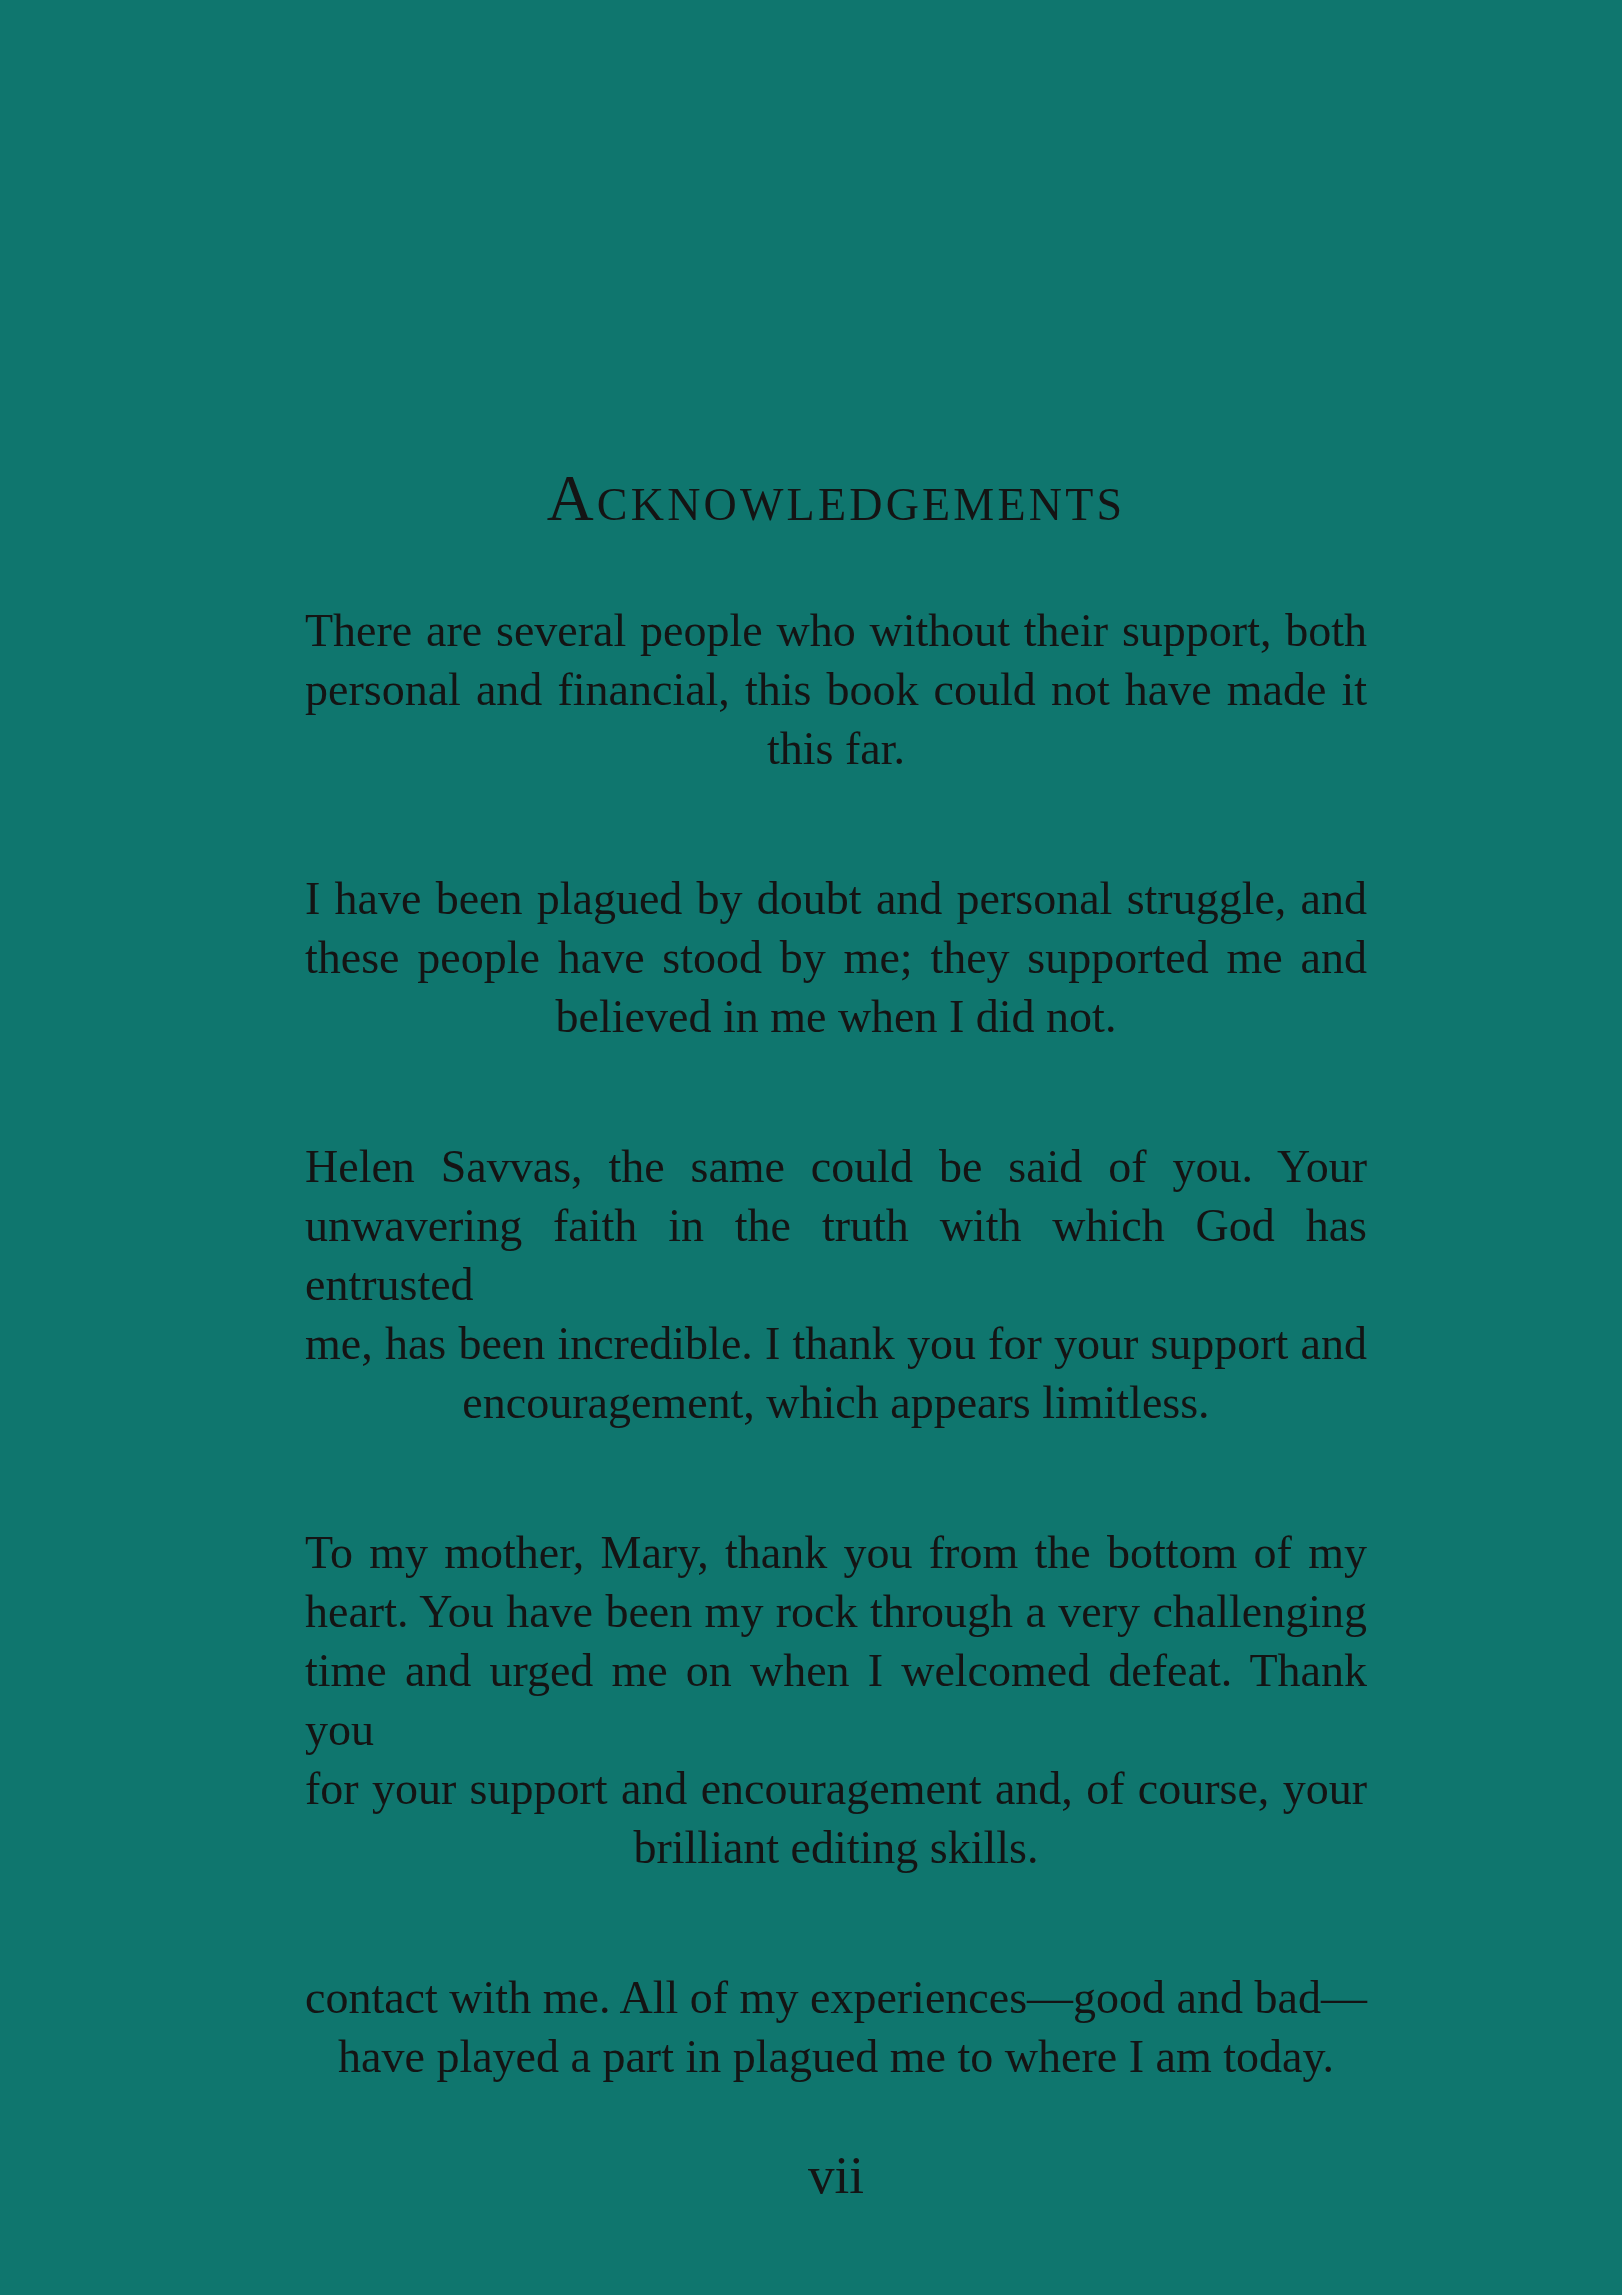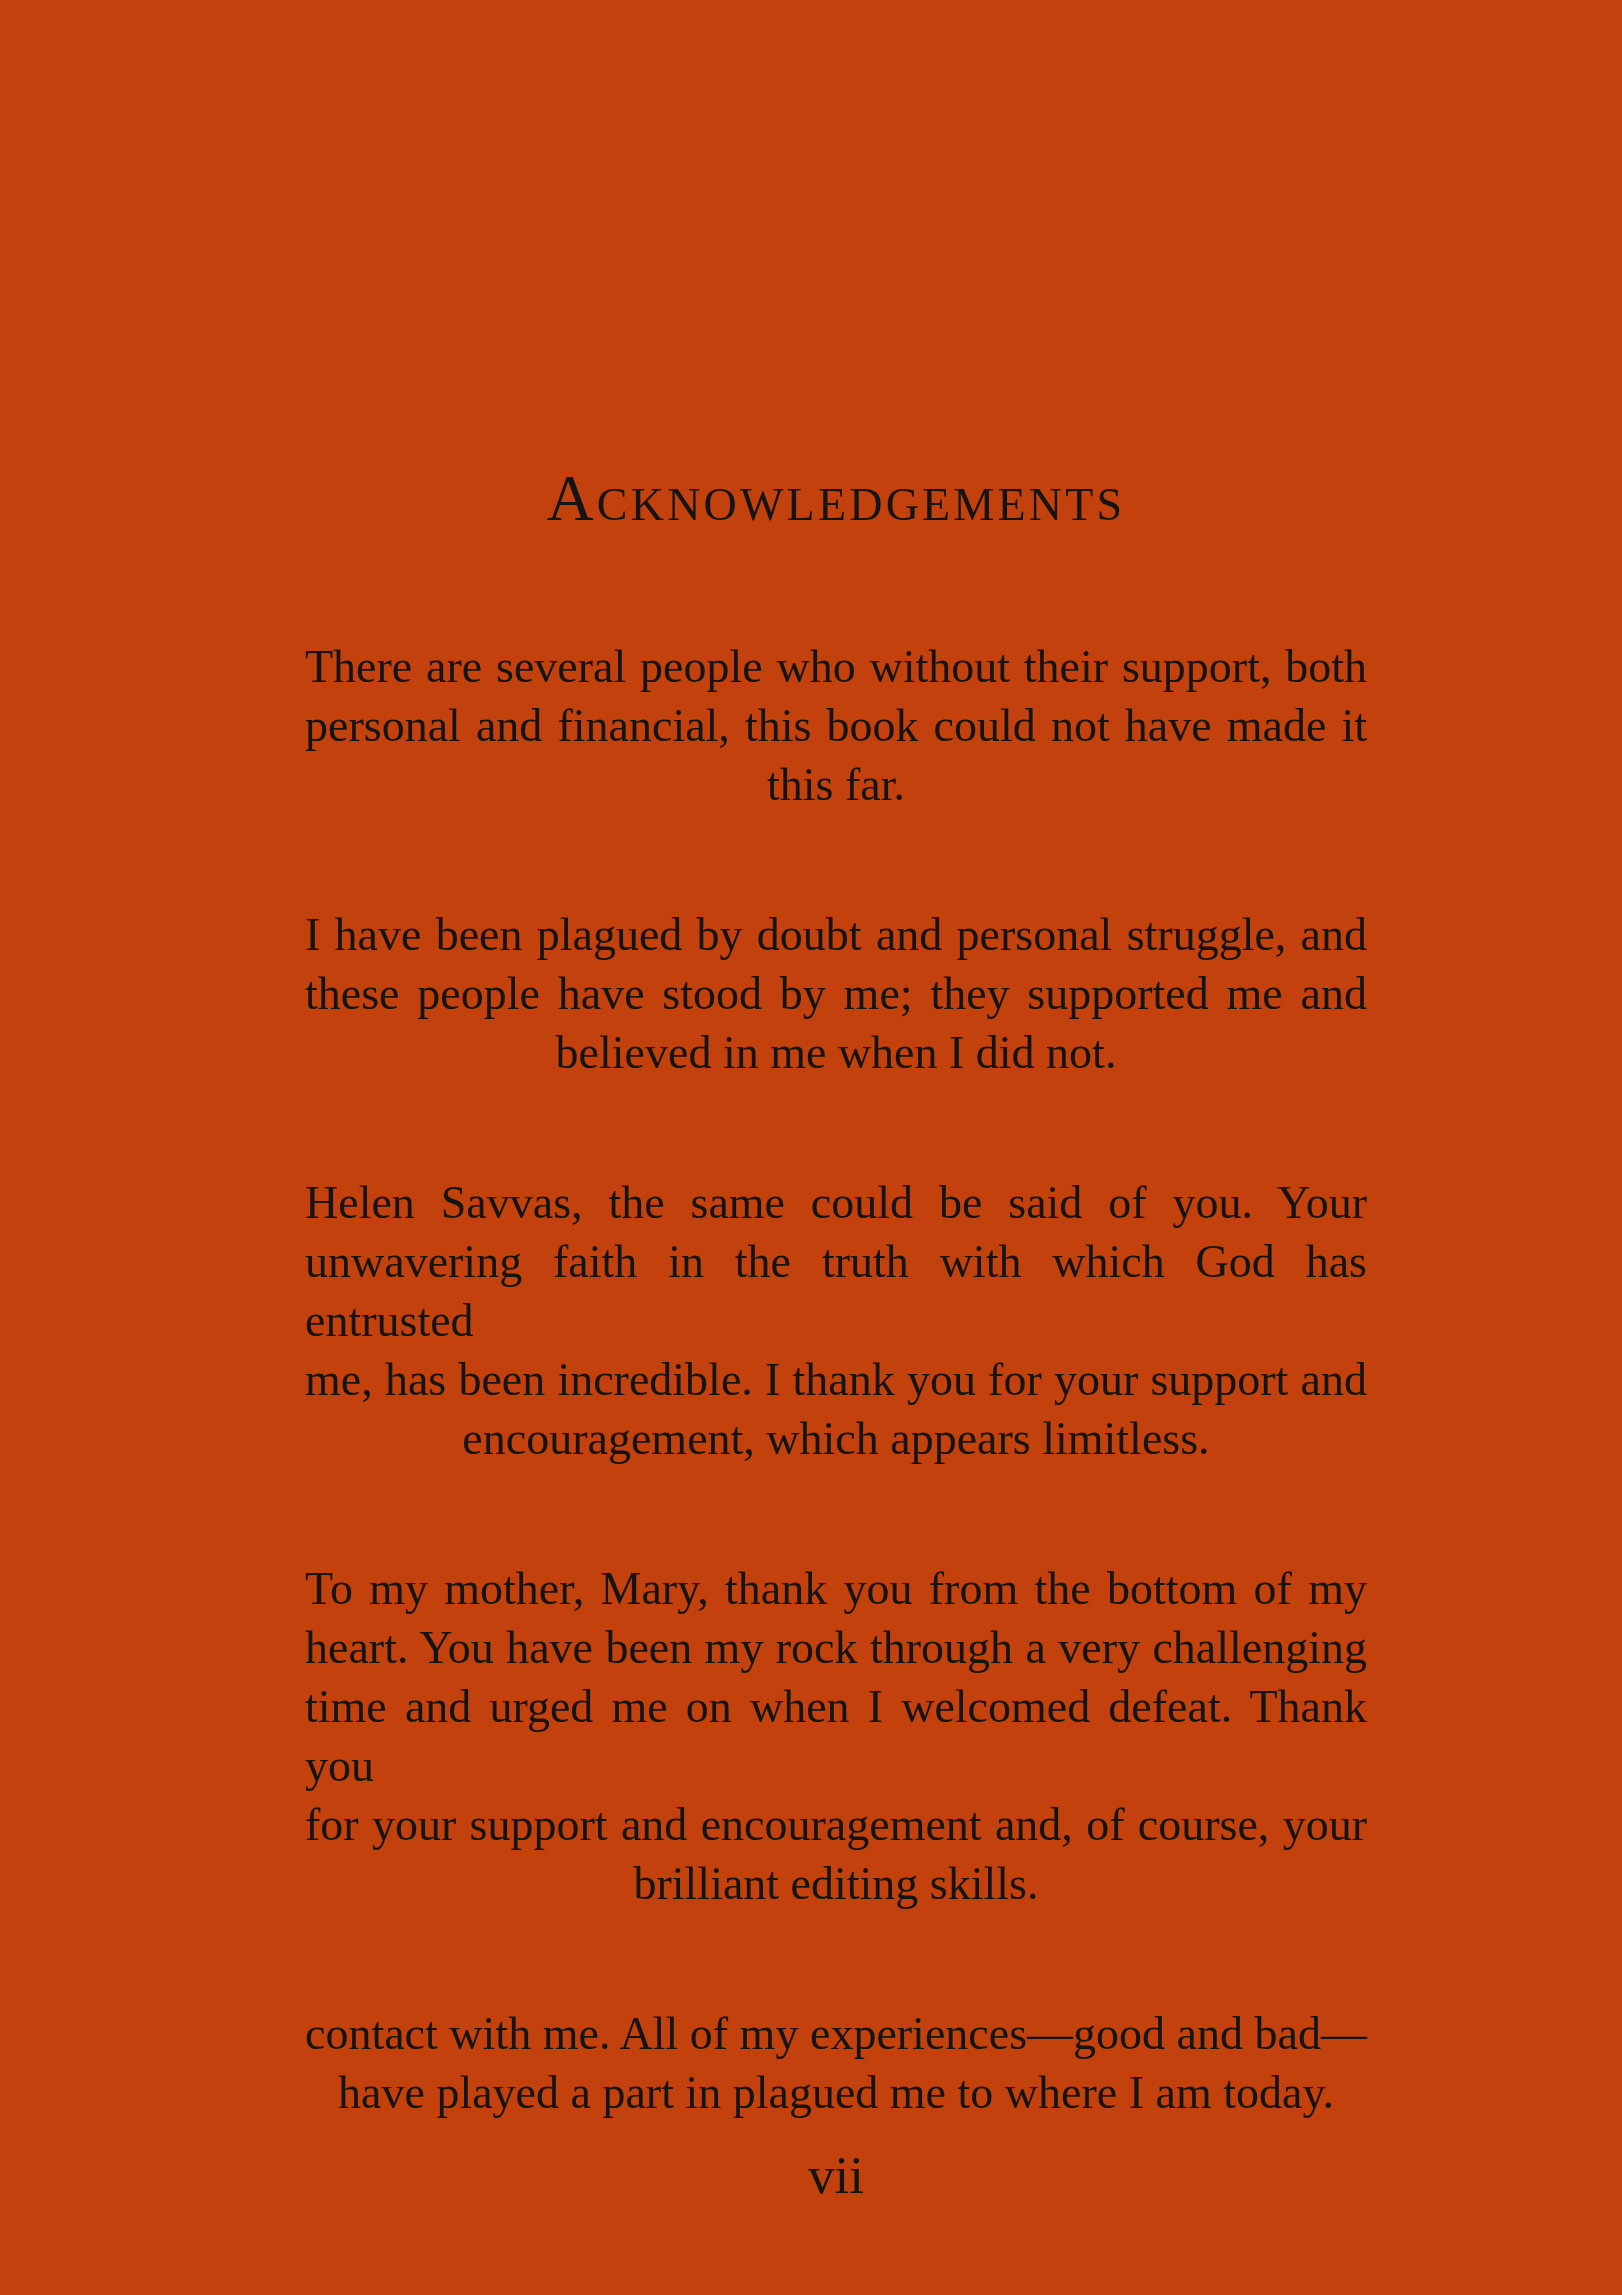--- a/index.html
+++ b/index.html
@@ -27,21 +27,21 @@
     text-align: center;
     font-size: 65px;
     line-height: 1;
     font-variant: small-caps;
     letter-spacing: 3.2px;
     white-space: nowrap;
   }
   .body-text {
     position: absolute;
     left: 305px;
-    top: 637px;
+    top: 601px;
     width: 1062px;
     font-size: 46px;
     line-height: 59px;
   }
   .para + .para {
     margin-top: 91px;
   }
   .line {
     white-space: normal;
   }
@@ -58,21 +58,21 @@
     top: 2149px;
     width: 1062px;
     text-align: center;
     font-size: 53px;
     line-height: 1;
   }
 </style>
 </head>
 <body style="background: rgb(255, 255, 255);">
 
-<div class="page" style="background: #c2410c; color: rgb(20, 20, 20);">
+<div class="page" style="background: #0f766e; color: rgb(20, 20, 20);">
   <div class="title">Acknowledgements</div>
 
   <div class="body-text">
       <div class="para">
         <div class="line just">There are several people who without their support, both</div>
         <div class="line just">personal and financial, this book could not have made it</div>
         <div class="line last">this far.</div>
       </div>
       <div class="para">
         <div class="line just">I have been plagued by doubt and personal struggle, and</div>

